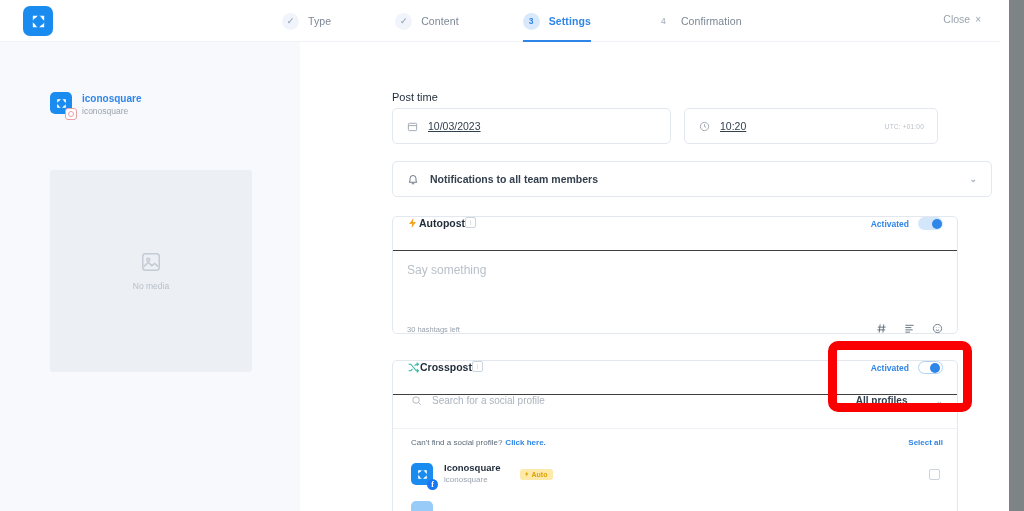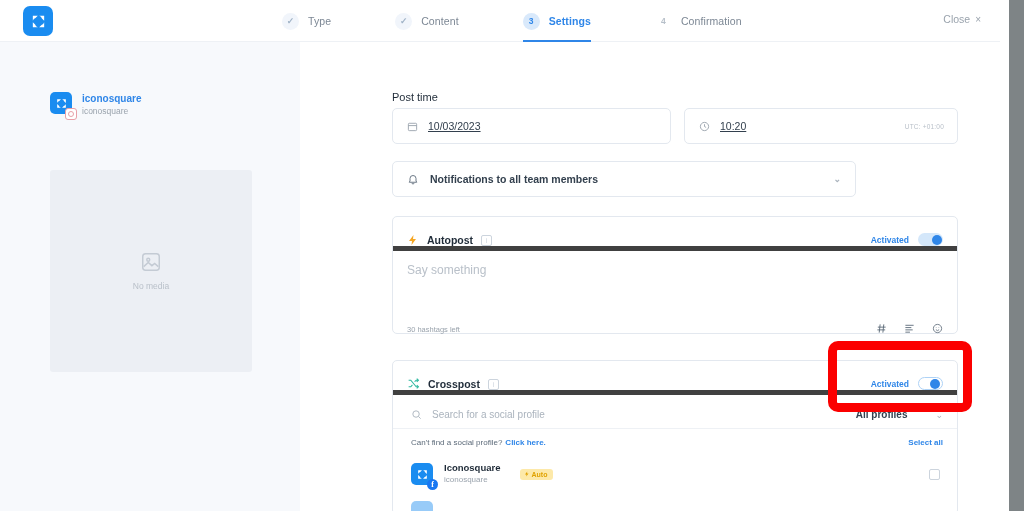--- a/index.html
+++ b/index.html
@@ -140,52 +140,52 @@
     display: flex; gap: 13px;
   }
   .field {
     border: 1px solid #e3e8ef; border-radius: 5px;
     background: #ffffff;
     display: flex; align-items: center;
     padding: 0 14px; gap: 10px;
     font-size: 10.5px; color: #33404e; text-decoration: underline;
   }
   .field-date { width: 279px; }
-  .field-time { width: 274px; position: relative; }
+  .field-time { width: 254px; position: relative; }
   .tz {
     position: absolute; right: 13px;
     font-size: 6.5px; color: #b9c0c9; letter-spacing: .2px;
   }
 
   .notif-bar {
     position: absolute; left: 92px; top: 119px;
-    width: 464px; height: 36px;
+    width: 600px; height: 36px;
     border: 1px solid #e3e8ef; border-radius: 5px;
     background: #ffffff;
     display: flex; align-items: center;
     padding: 0 14px; gap: 11px;
     font-size: 10.5px; color: #33404e; font-weight: bold;
   }
   .notif-chev { margin-left: auto; color: #aab3bd; font-size: 9px; }
 
   
   .card {
     position: absolute; left: 92px;
     width: 566px;
     border: 1px solid #e3e8ef; border-radius: 5px;
     background: #ffffff;
   }
   .card-autopost { top: 174px; height: 118px; }
   .card-crosspost { top: 318px; height: 155px; }
 
   .card-head {
     height: 34px;
-    display: flex; align-items: flex-end;
-    padding: 0 14px; gap: 8px;
-    border-bottom: 5px solid #404040;
+    display: flex; align-items: flex-start;
+    padding: 0 14px; 
+    border-bottom: 1px solid #404040;
   }
   .card-title { font-size: 10.5px; font-weight: bold; color: #1f2b38; }
   .info-i {
     width: 11px; height: 11px; border-radius: 2px;
     border: 1px solid #ccd4dd; color: #ccd4dd;
     font-size: 7px; line-height: 9px; text-align: center;
   }
   .head-right {
     margin-left: auto;
     display: flex; align-items: center; gap: 9px;
@@ -223,21 +223,21 @@
   .composer-icons {
     margin-left: auto; display: flex; align-items: center; gap: 17px;
     color: #6b7embedded;
   }
   .cicon { color: #5d6b7a; display: flex; align-items: center; }
 
   
   .search-row {
     position: relative;
     height: 34px;
-    display: flex; align-items: flex-end;
+    display: flex; align-items: flex-start;
     padding: 0 14px 8px 18px; gap: 10px;
     border-bottom: 1px solid #eef1f5;
   }
   .search-placeholder { font-size: 10px; color: #aab3bd; }
   .all-profiles {
     margin-left: auto;
     display: flex; align-items: center; gap: 28px;
     font-size: 10px; color: #33404e; font-weight: bold;
   }
   .all-profiles .chev { color: #aab3bd; font-size: 9px; font-weight: normal; }

